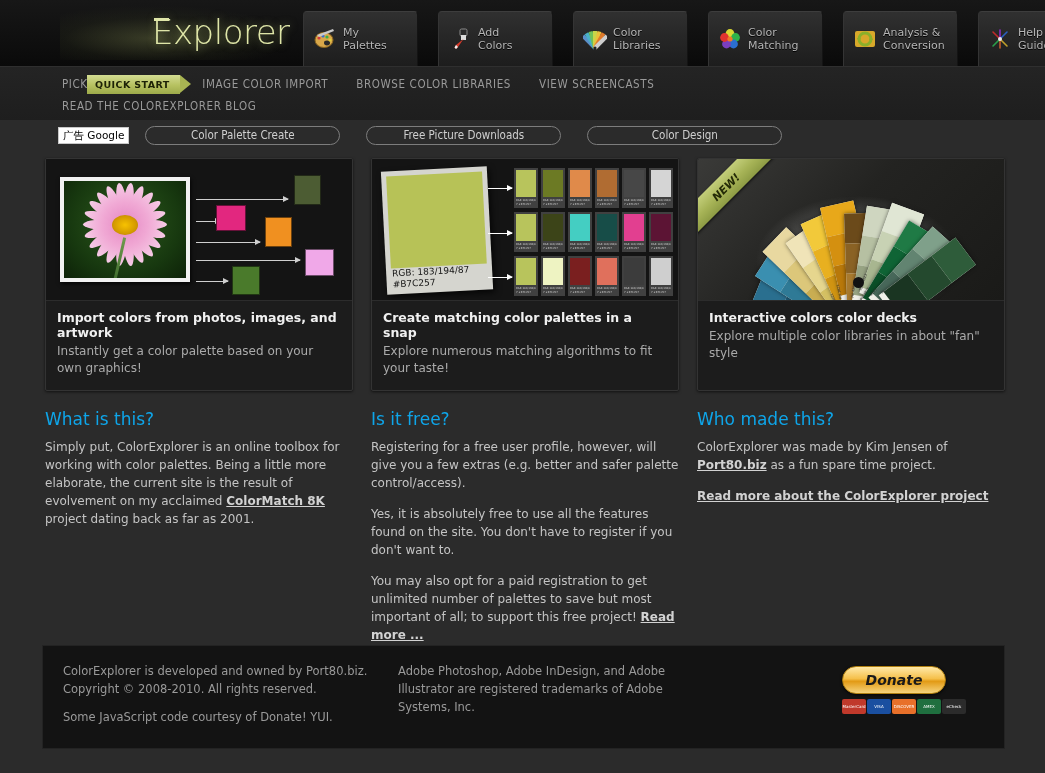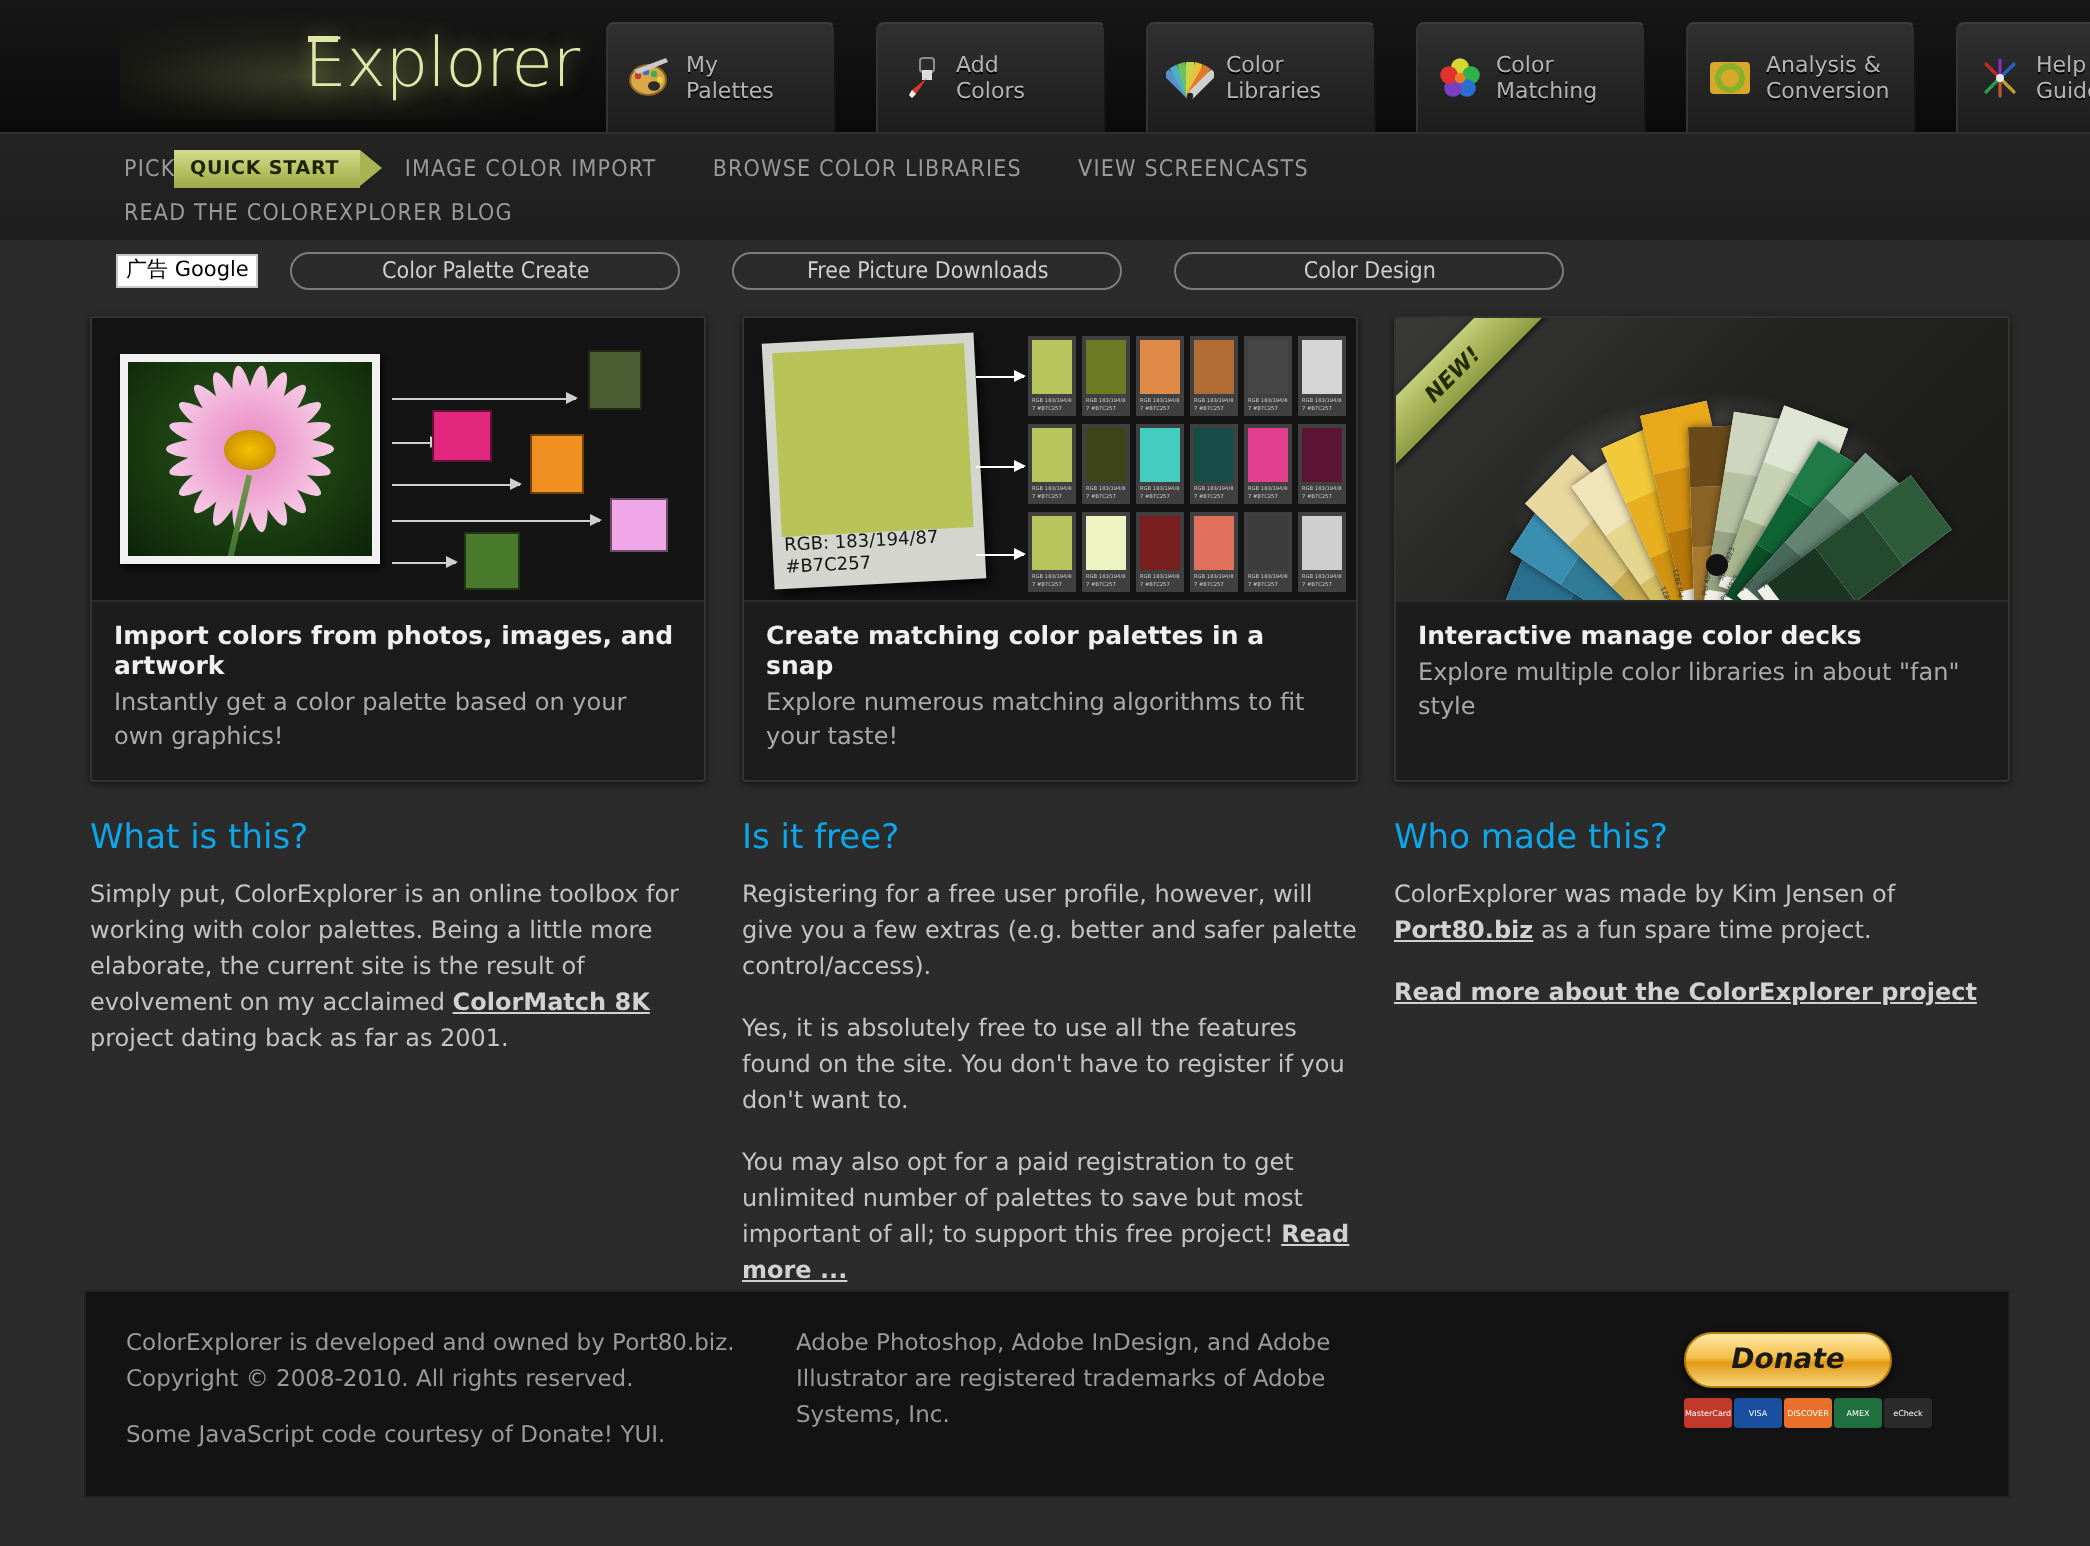--- a/index.html
+++ b/index.html
@@ -620,21 +620,21 @@
           <div class="fancard" style="transform: rotate(53deg) translateY(-30px); z-index: 21;">
             <i style="background: rgb(46, 92, 58);"></i>
             <i style="background: rgb(36, 73, 46);"></i>
             <i style="background: rgb(26, 53, 34);"></i>
             <span class="fanlabel">76</span>
           </div>
         </div>
       <div class="ribbon">NEW!</div>
     </div>
     <div class="card-body">
-      <div class="card-title">Interactive manage color decks</div>
+      <div class="card-title">Interactive colors color decks</div>
       <div class="card-sub">Explore multiple color libraries in about "fan" style</div>
     </div>
   </div>
 
 </div>
 
 <div class="cols">
   <div class="col">
     <h2>What is this?</h2>
     <div id="col0">

